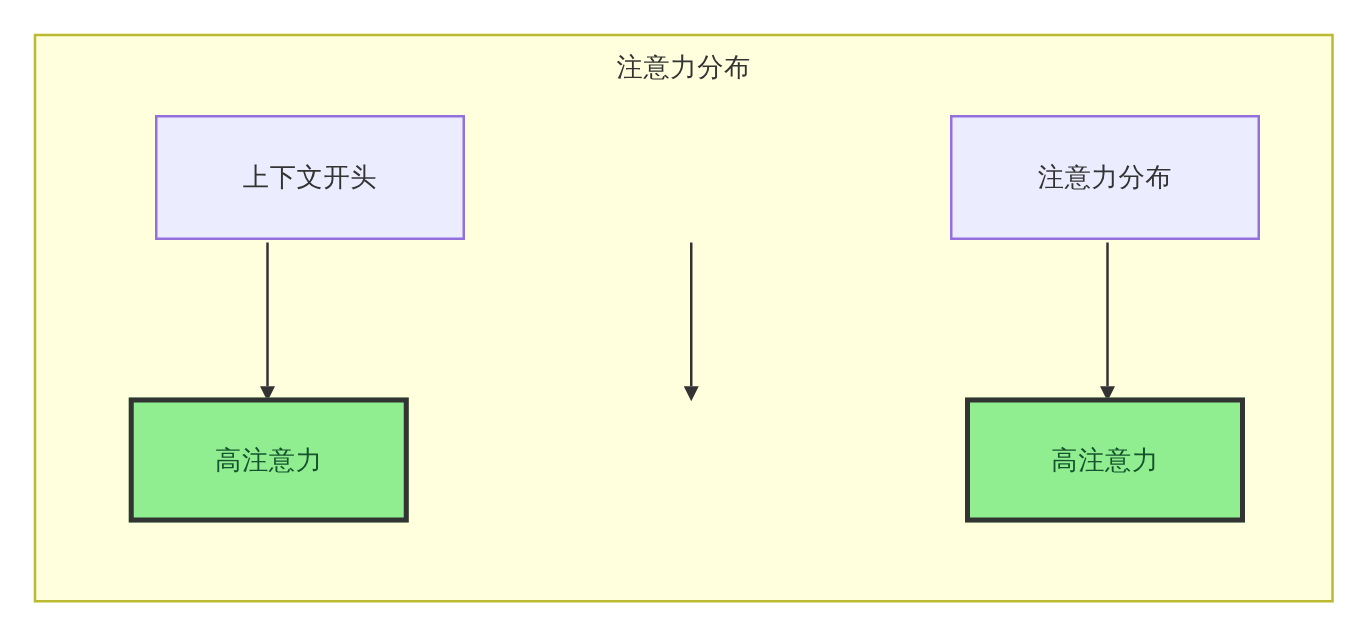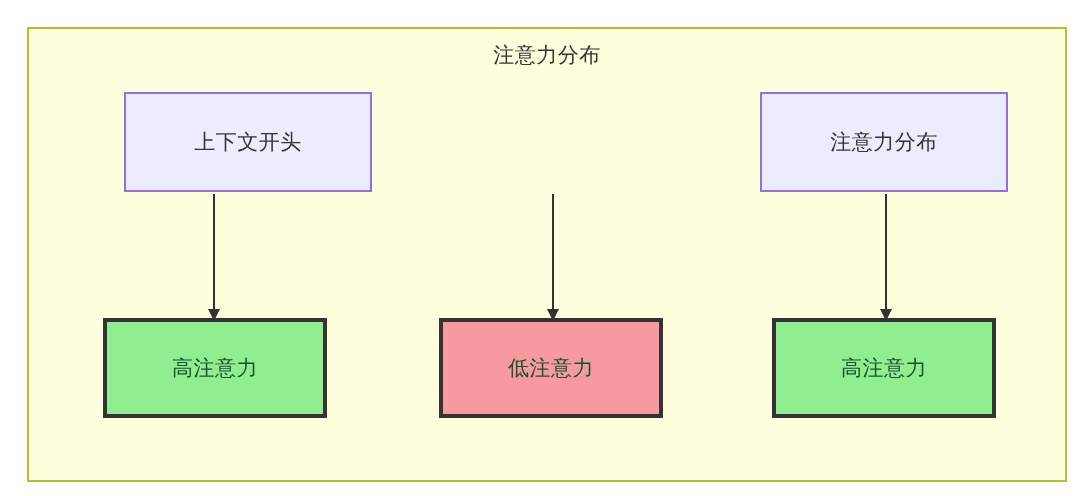--- a/index.html
+++ b/index.html
@@ -135,21 +135,18 @@
 
 
   <div class="node-top col3">
     <span>注意力分布</span>
   </div>
 
   <div class="node-bottom col1 fill-high">
     <span>高注意力</span>
   </div>
 
-  <div class="node-bottom col2 fill-low">
-    <span>低注意力</span>
-  </div>
 
   <div class="node-bottom col3 fill-high">
     <span>高注意力</span>
   </div>
 
 </div>
 
 </body></html>

